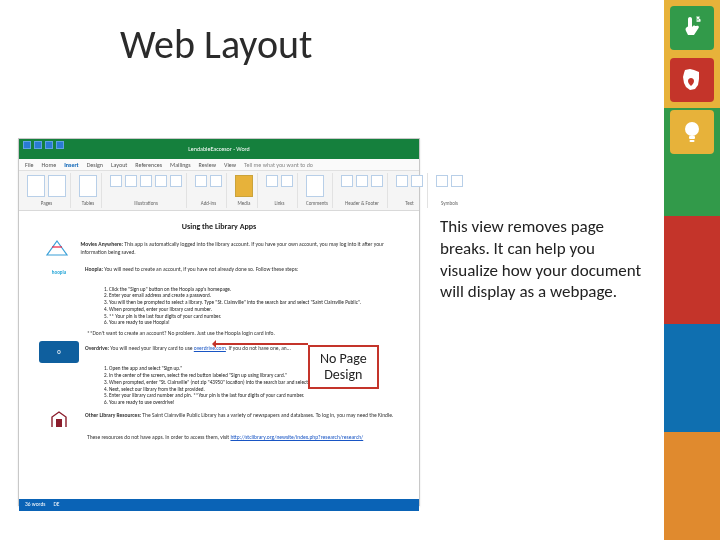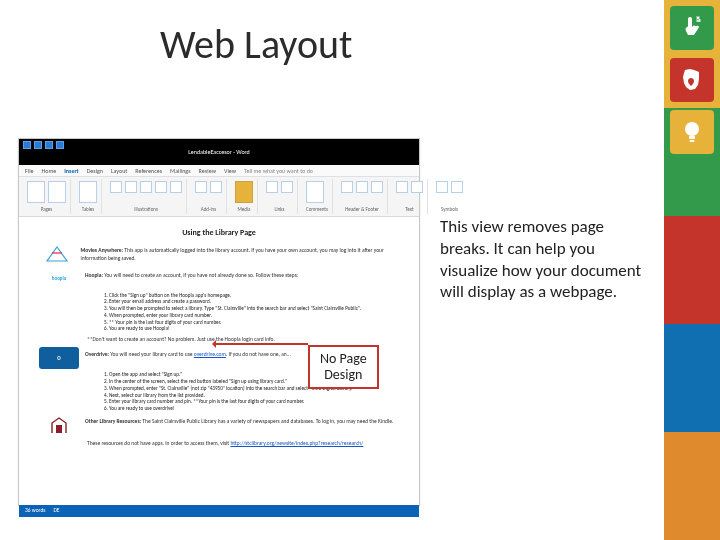--- a/index.html
+++ b/index.html
@@ -7,25 +7,25 @@
   .slide { position: relative; width: 720px; height: 540px; }
 
   
   .right-strip { position: absolute; right: 0; top: 0; width: 56px; height: 540px; display: flex; flex-direction: column; }
   .strip-seg { flex: 1; }
   .icon-stack { position: absolute; right: 6px; top: 6px; display: flex; flex-direction: column; gap: 8px; }
   .icon-badge { width: 44px; height: 44px; border-radius: 4px; display: flex; align-items: center; justify-content: center; }
   .icon-badge svg { display: block; }
 
   
-  .title { position: absolute; left: 120px; top: 20px; font-size: 40px; font-weight: 400; color: #2b2b2b; margin-left: 40px; }
+  .title { position: absolute; left: 120px; top: 20px; font-size: 40px; font-weight: 400; color: #2b2b2b; }
 
   
   .word-shot { position: absolute; left: 18px; top: 138px; width: 402px; height: 368px; border: 1px solid #c8c8c8; background: #fff; box-shadow: 0 1px 2px rgba(0,0,0,.1); }
-  .word-titlebar { height: 26px; background: #000000; display: flex; align-items: center; justify-content: center; color: #fff; font-size: 6px; }
+  .word-titlebar { height: 20px; background: #15803d; display: flex; align-items: center; justify-content: center; color: #fff; font-size: 6px; }
   .word-titlebar .qat { position: absolute; left: 4px; top: 2px; display: flex; gap: 3px; }
   .qat-box { width: 8px; height: 8px; background: #2a7bd4; border: 1px solid #5fa1e4; }
   .word-tabs { height: 12px; background: #fafafa; border-bottom: 1px solid #e0e0e0; display: flex; align-items: center; font-size: 6px; color: #555; gap: 8px; padding: 0 6px; text-align: center; }
   .word-tabs span.active { color: #0a63b6; font-weight: 600; }
   .word-ribbon { height: 40px; background: #f5f5f5; border-bottom: 1px solid #d9d9d9; display: flex; align-items: stretch; padding: 2px 4px; gap: 4px; }
   .rib-group { border-right: 1px solid #e2e2e2; padding: 2px 4px; display: flex; flex-direction: column; justify-content: space-between; }
   .rib-row { display: flex; gap: 3px; }
   .rib-ico { width: 12px; height: 12px; background: #fff; border: 1px solid #b8cfe8; }
   .rib-ico.big { width: 18px; height: 22px; }
   .rib-label { font-size: 5px; color: #666; text-align: center; }
@@ -185,21 +185,21 @@
       <div class="rib-group" style="border-right:none">
           <div class="rib-row">
             <div class="rib-ico"></div>
             <div class="rib-ico"></div>
           </div>
           <div class="rib-label">Symbols</div>
         </div>
     </div>
 
     <div class="word-page">
-      <h4>Using the Library Page</h4>
+      <h4>Using the Library Apps</h4>
 
       <div class="svc-row">
         <div class="svc-logo">
           <svg width="30" height="18" viewBox="0 0 30 18">
               <path d="M15 2 L25 16 H5 Z" fill="none" stroke="#3aa0d8" stroke-width="1.2"></path>
               <path d="M10 8 L20 8" stroke="#e24" stroke-width="1.2"></path>
             </svg>
         </div>
         <div class="word-para" style="margin-left:0"><b>Movies Anywhere:</b><span> This app is automatically logged into the library account. If you have your own account, you may log into it after your information being saved.</span></div>
       </div>

